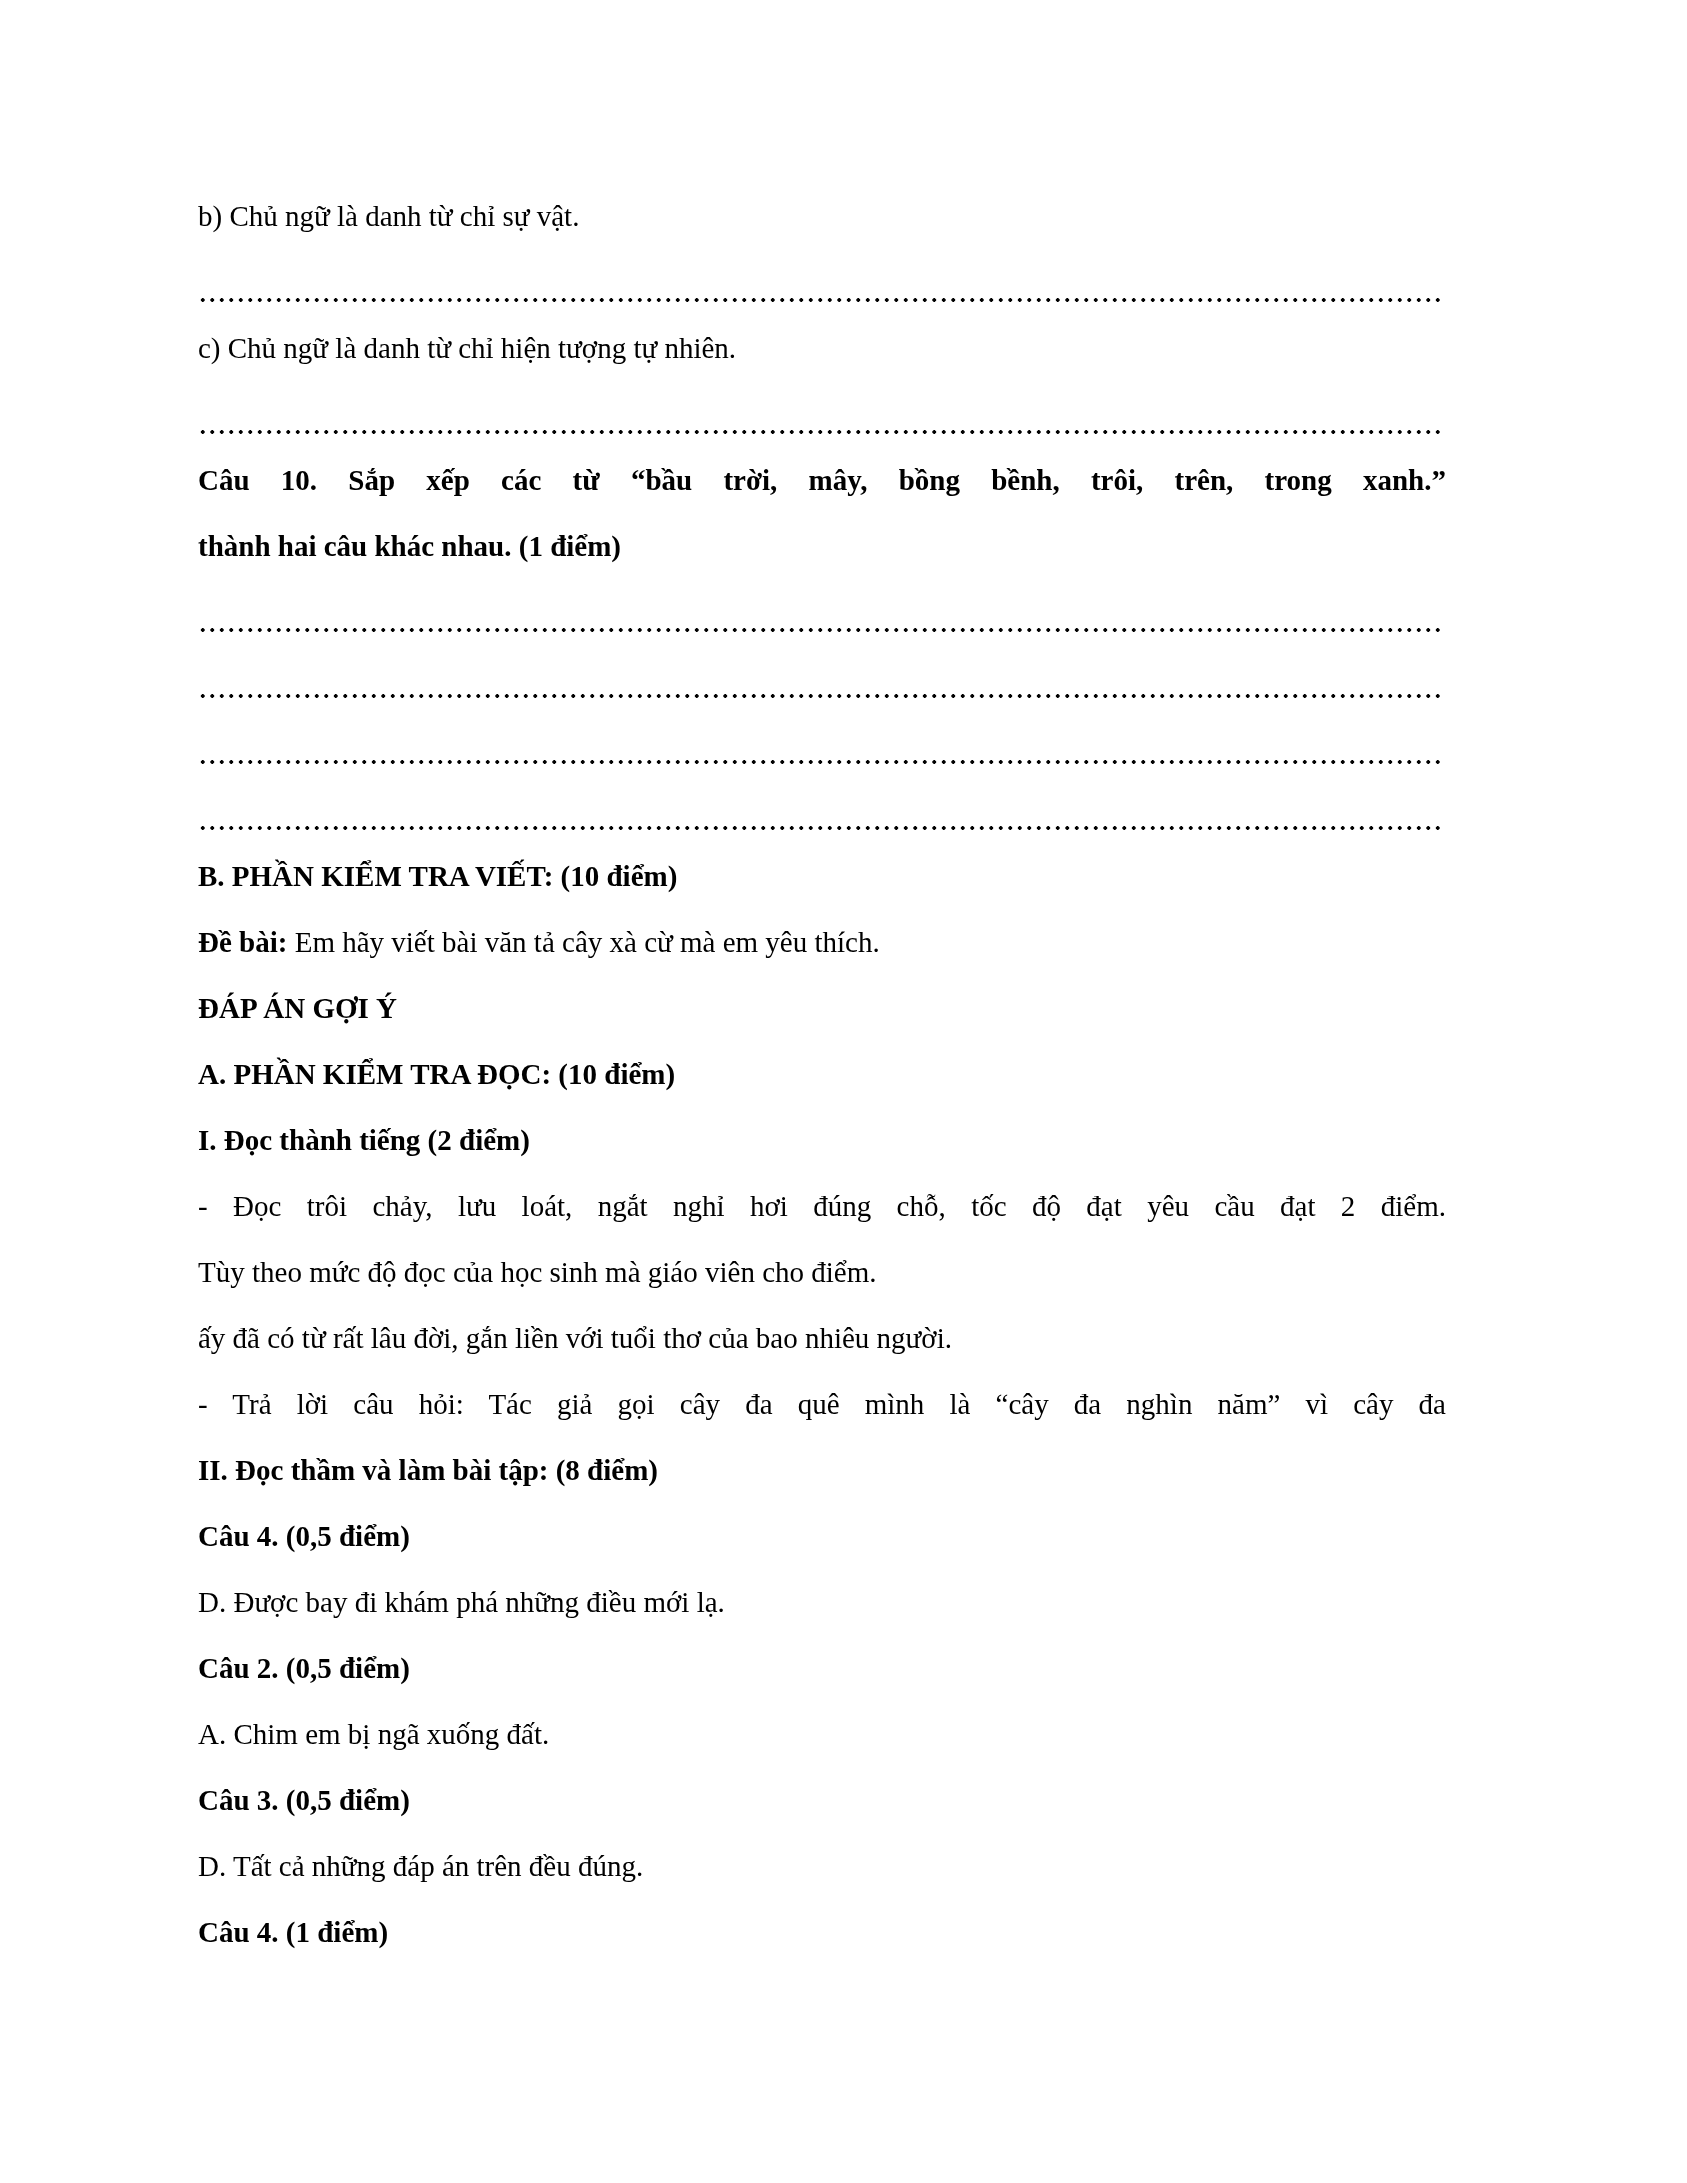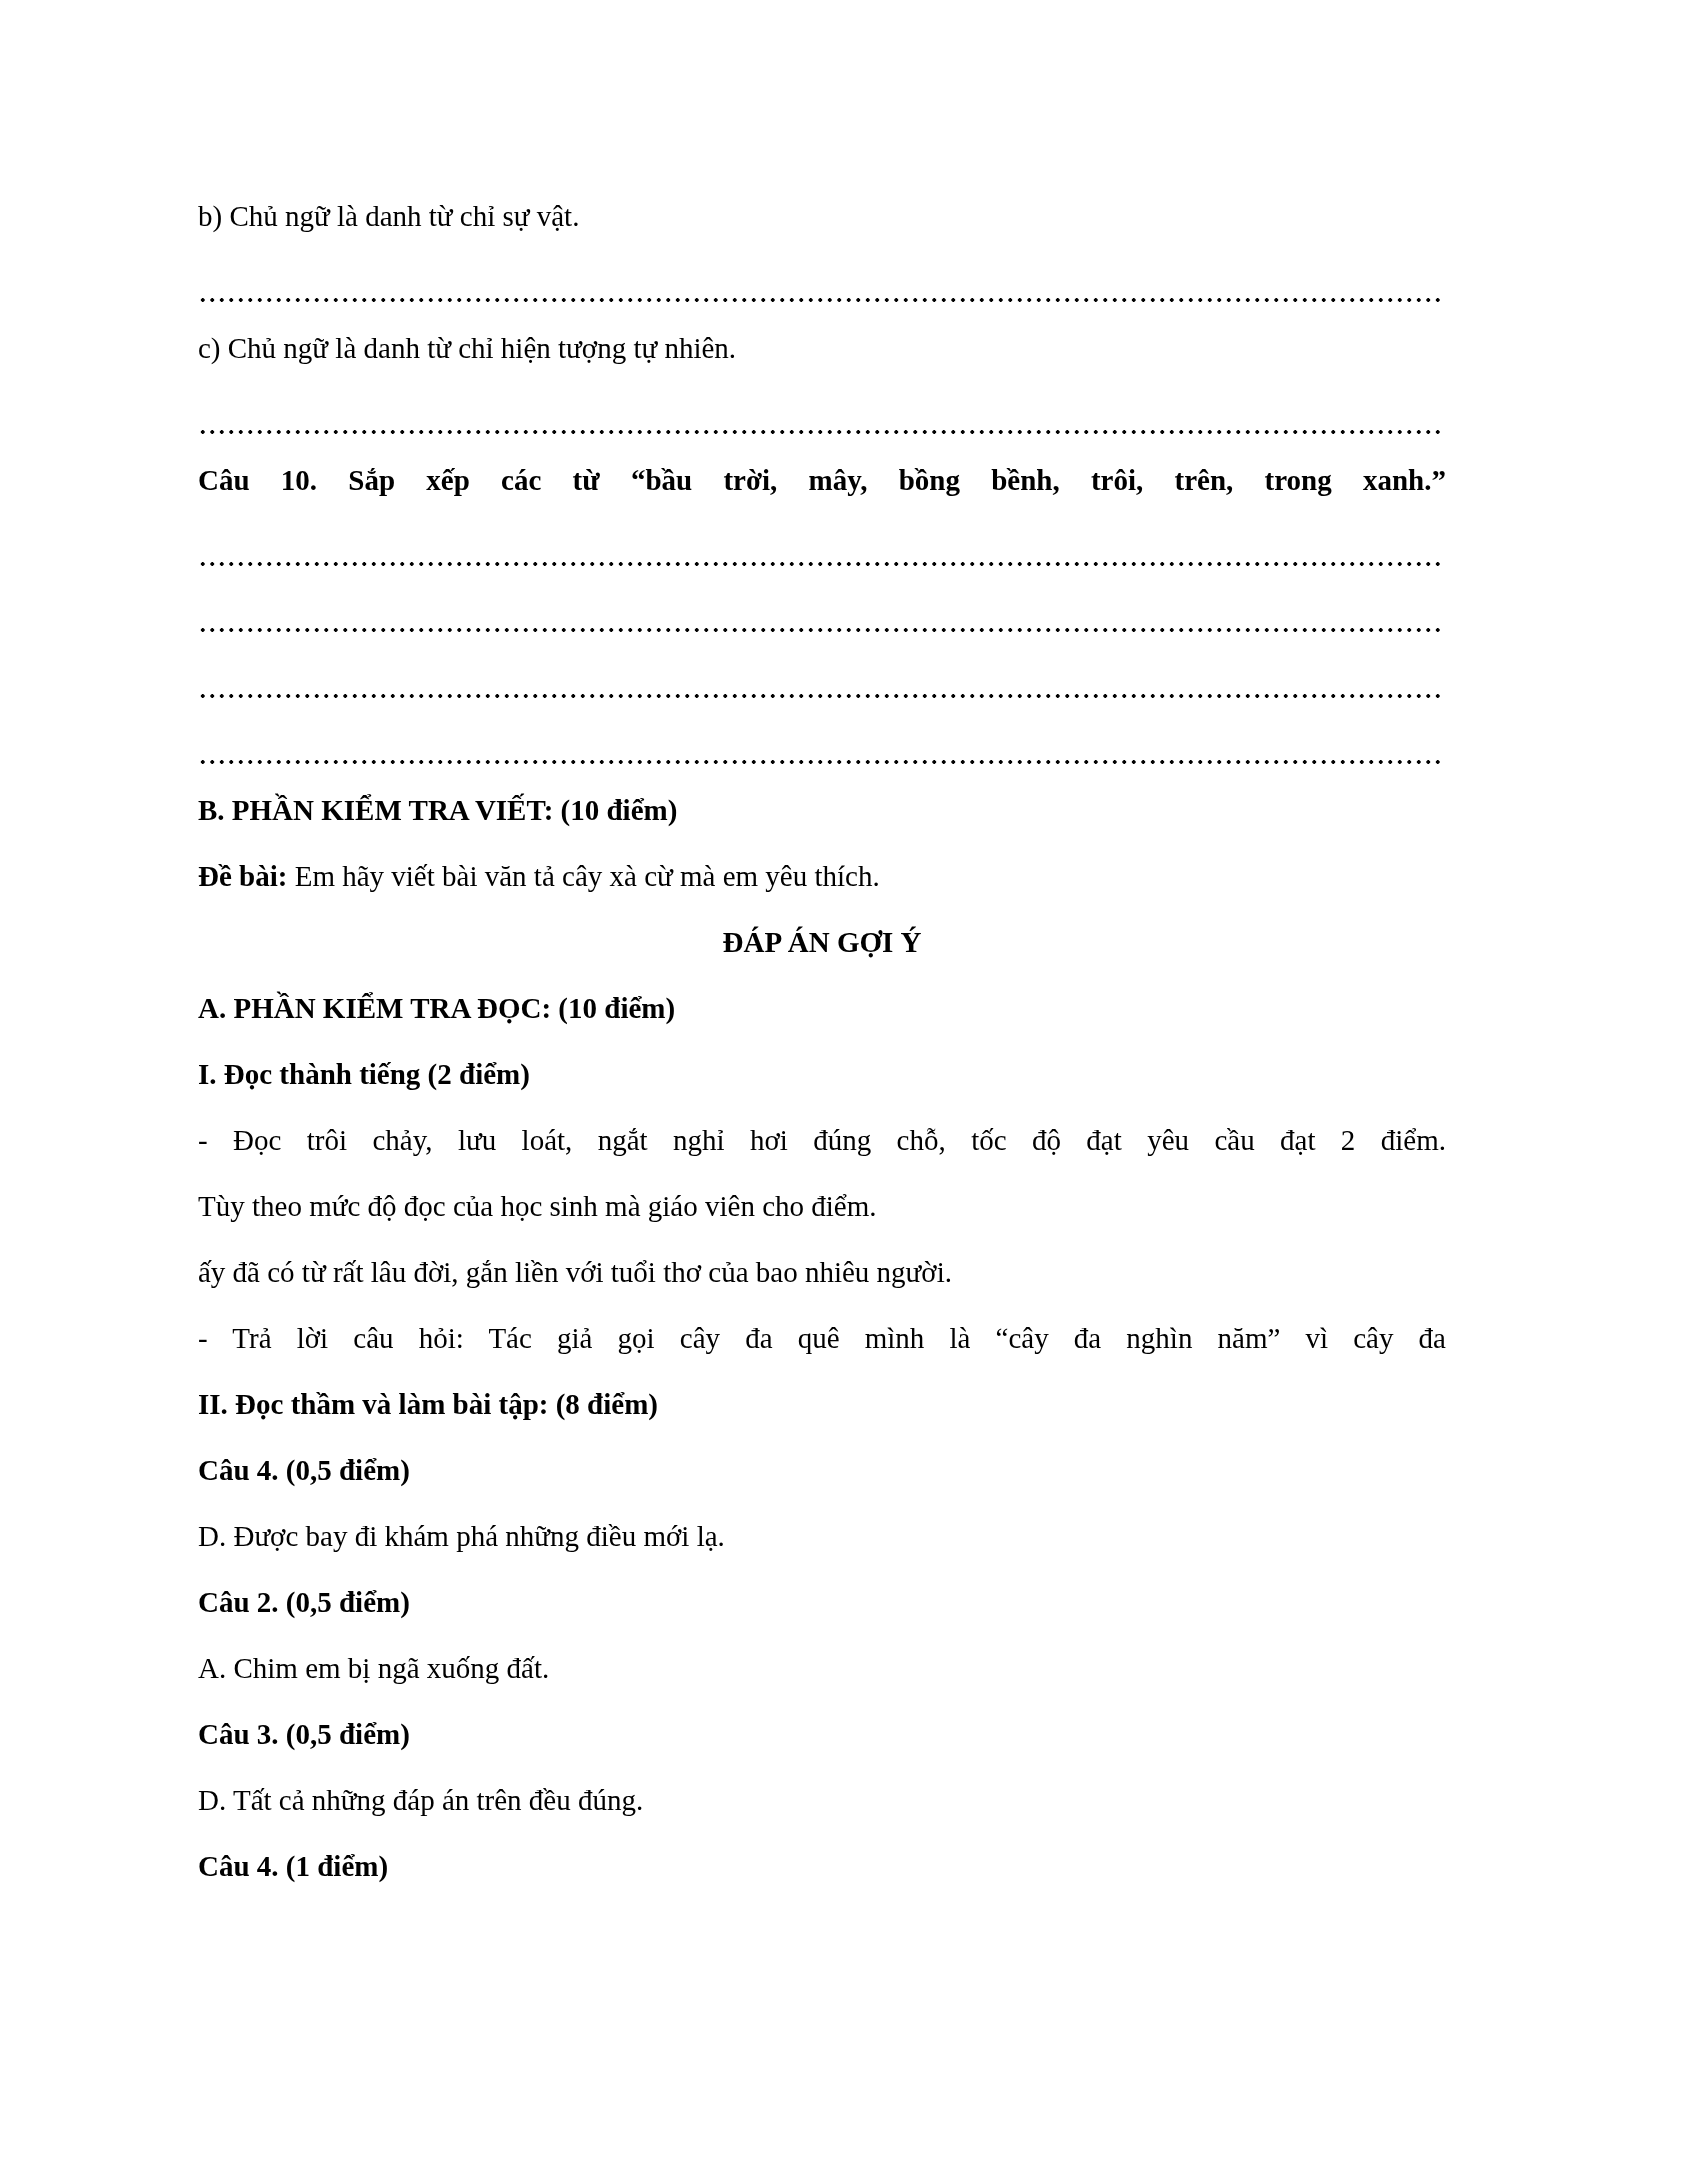--- a/index.html
+++ b/index.html
@@ -22,21 +22,21 @@
       width: 1248px;
     }
     .line {
       font-size: 29px;
       line-height: 66px;
       height: 66px;
       white-space: nowrap;
       overflow: visible;
     }
     .bold { font-weight: bold; }
-    .center { text-align: center; }
+    .center { }
     .justify {
       text-align: justify;
       text-align-last: justify;
     }
     .dots {
       height: 66px;
       position: relative;
     }
     .dots .dotline {
       position: absolute;
@@ -59,20 +59,21 @@
   <div class="line">b) Chủ ngữ là danh từ chỉ sự vật.</div>
   <div class="dots">
       <div class="dotline"></div>
     </div>
   <div class="line">c) Chủ ngữ là danh từ chỉ hiện tượng tự nhiên.</div>
   <div class="dots">
       <div class="dotline"></div>
     </div>
 
   <div class="line bold justify">Câu 10. Sắp xếp các từ “bầu trời, mây, bồng bềnh, trôi, trên, trong xanh.”</div>
+  <div class="line bold">thành hai câu khác nhau. (1 điểm)</div>
   <div class="dots">
       <div class="dotline"></div>
     </div>
   <div class="dots">
       <div class="dotline"></div>
     </div>
   <div class="dots">
       <div class="dotline"></div>
     </div>
   <div class="dots">

